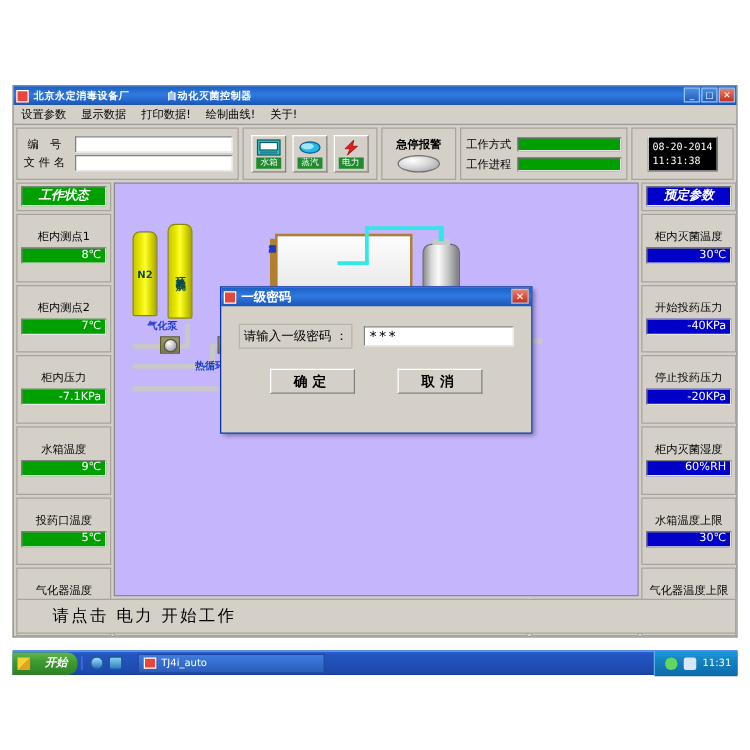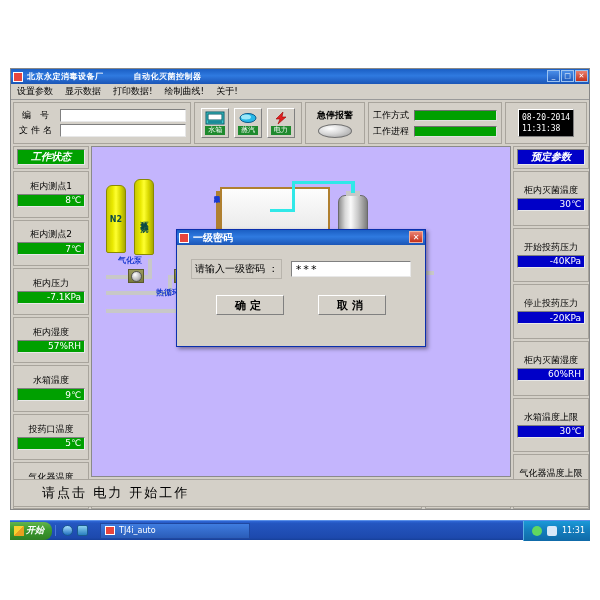--- a/index.html
+++ b/index.html
@@ -389,21 +389,21 @@
     background: linear-gradient(to bottom,#2f68d8 0%,#2456c0 12%,#1d49ad 88%,#16409a 100%);
     display: flex; align-items: center;
     border-top: 1px solid #5a90e8;
   }
   .start-btn {
     height: 18px;
     background: linear-gradient(to bottom,#64b44c 0%,#3d9c30 40%,#2f8024 100%);
     border-radius: 0 8px 8px 0;
     display: flex; align-items: center;
     padding: 0 8px 0 4px;
-    gap: 2px;
+    gap: 12px;
   }
   .start-flag {
     width: 10px; height: 10px;
     background: linear-gradient(135deg,#f8d030 50%, #e8a020 50%);
   }
   .start-text {
     color: #fff; font-size: 9px; font-weight: bold;
     font-family: "DejaVu Serif", serif; font-style: italic;
   }
   .quick-launch {
@@ -540,24 +540,20 @@
           <div class="panel-title">柜内测点1</div>
           <div class="panel-value green">8℃</div>
         </div>
         <div class="panel">
           <div class="panel-title">柜内测点2</div>
           <div class="panel-value green">7℃</div>
         </div>
         <div class="panel">
           <div class="panel-title">柜内压力</div>
           <div class="panel-value green">-7.1KPa</div>
-        </div>
-        <div class="panel">
-          <div class="panel-title">柜内湿度</div>
-          <div class="panel-value green">57%RH</div>
         </div>
         <div class="panel">
           <div class="panel-title">水箱温度</div>
           <div class="panel-value green">9℃</div>
         </div>
         <div class="panel">
           <div class="panel-title">投药口温度</div>
           <div class="panel-value green">5℃</div>
         </div>
         <div class="panel">

